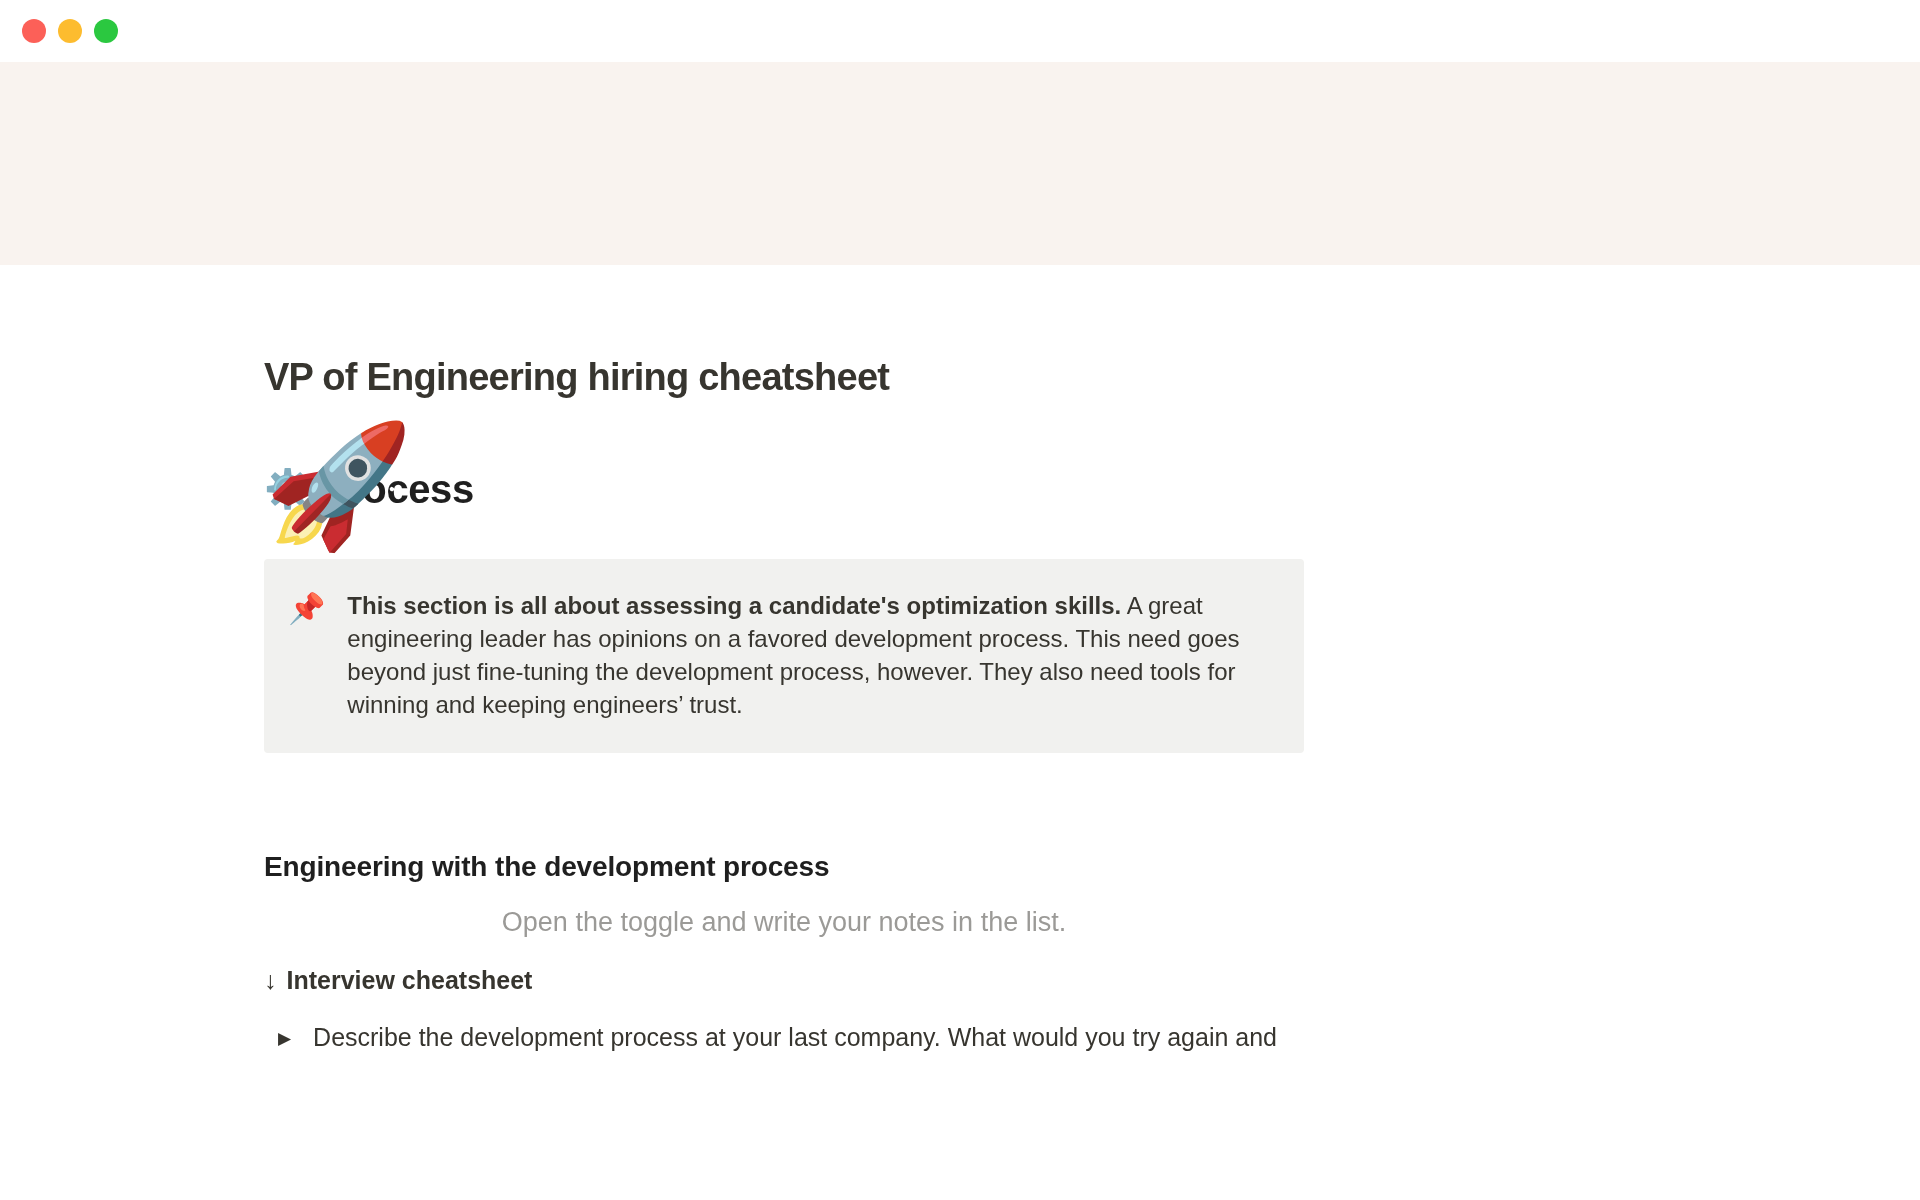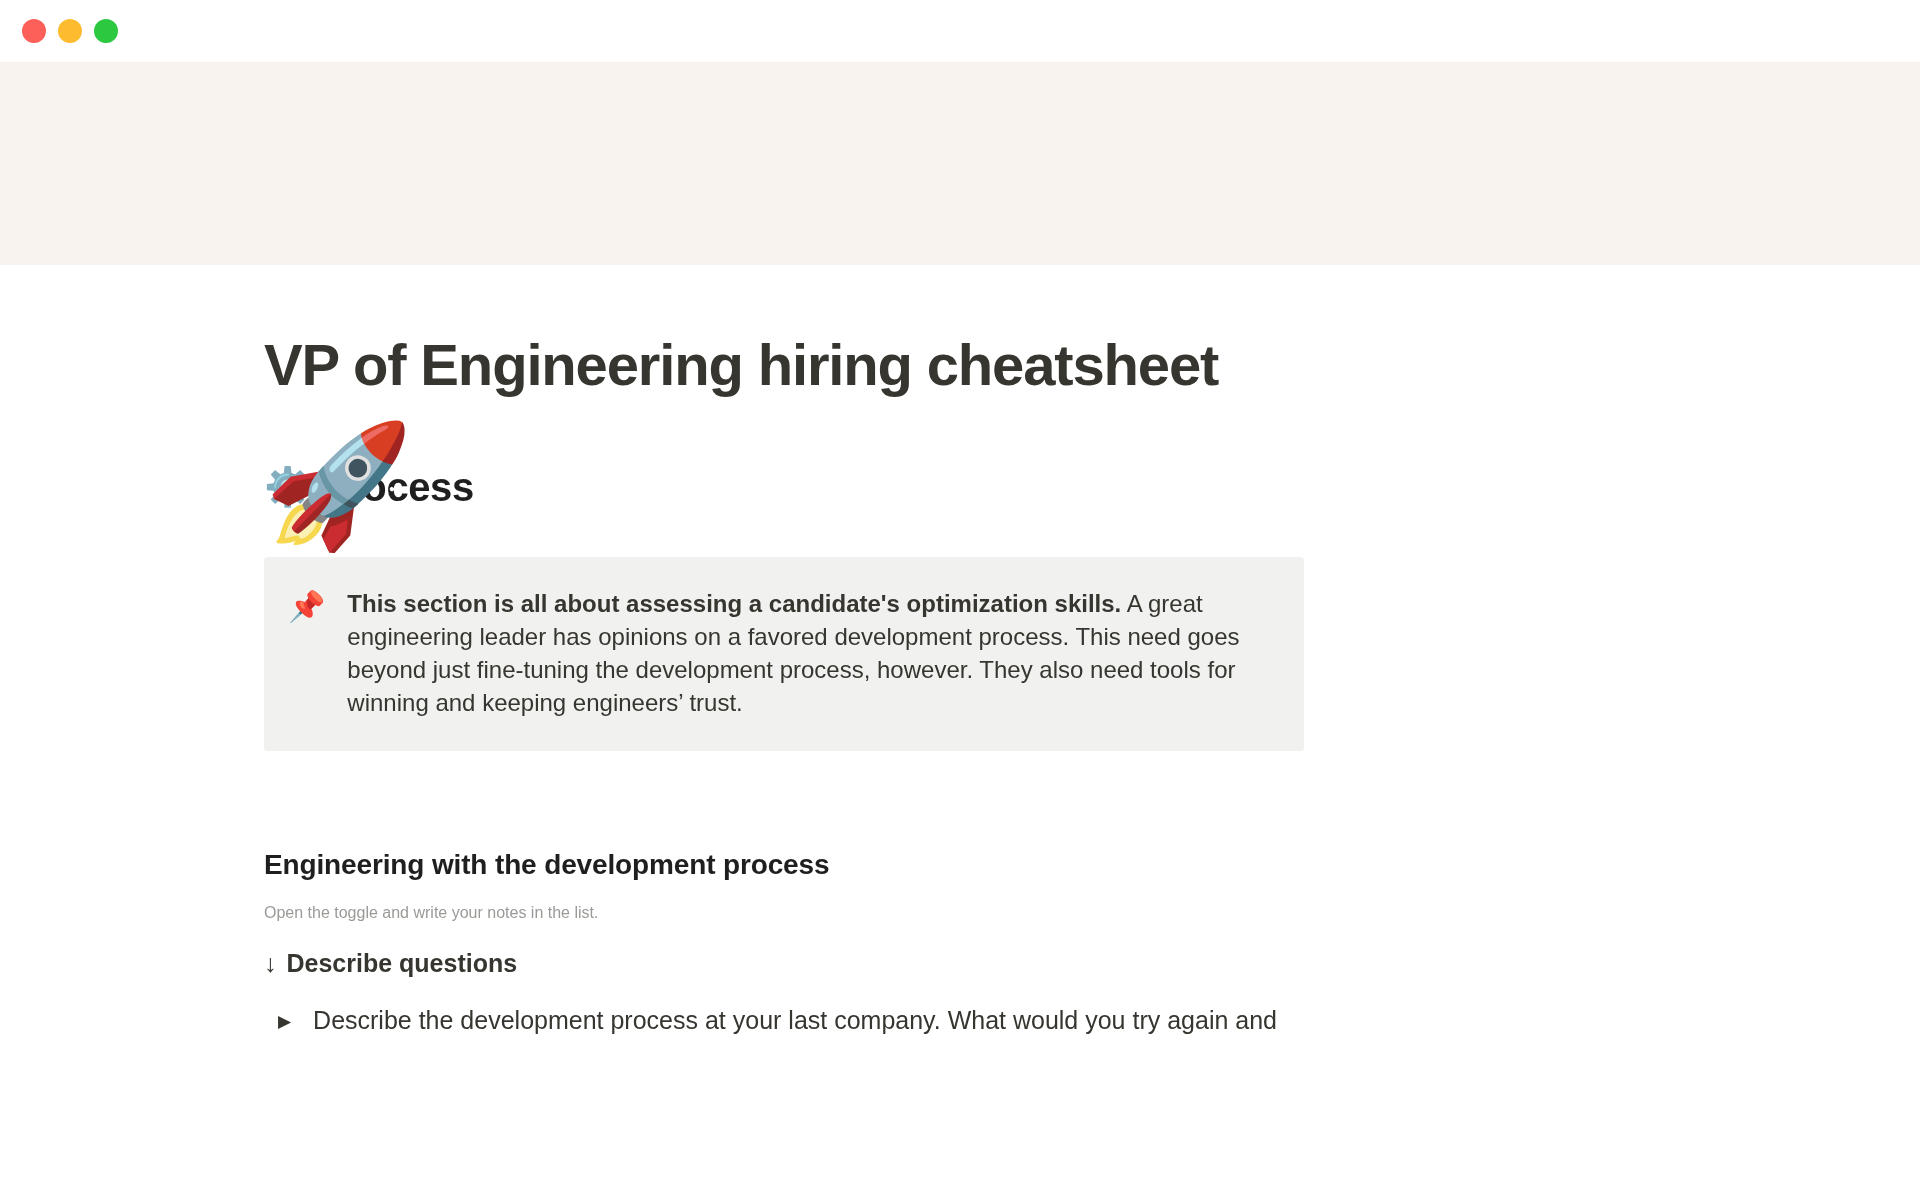--- a/index.html
+++ b/index.html
@@ -73,26 +73,26 @@
     position: absolute;
     left: 264px;
     top: 160px;
     font-size: 120px;
     line-height: 1;
     z-index: 5;
     user-select: none;
   }
 
   .page-title {
-    font-size: 58px;
+    font-size: 38px;
     font-weight: 700;
     letter-spacing: -0.02em;
     color: #37352f;
     line-height: 1.1;
-    padding-top: 68px;
+    padding-top: 92px;
   }
 
   .h1-block {
     display: flex;
     align-items: center;
     gap: 10px;
     margin-top: 66px;
     font-size: 40px;
     font-weight: 700;
     letter-spacing: -0.01em;
@@ -128,23 +128,24 @@
     margin-top: 96px;
     font-size: 28px;
     font-weight: 700;
     color: #1f1f1f;
     letter-spacing: -0.005em;
     line-height: 1.3;
   }
 
   .muted-line {
     margin-top: 18px;
-    font-size: 16px;
+    font-size: 27px;
     color: #9b9a97;
     line-height: 1.4;
+    text-align: center;
   }
 
   .toggle-heading {
     margin-top: 22px;
     font-size: 25px;
     font-weight: 700;
     color: #37352f;
     line-height: 1.4;
     display: flex;
     align-items: baseline;
@@ -209,21 +210,21 @@
           <b>This section is all about assessing a candidate's optimization skills.</b><span> A great engineering leader has opinions on a favored development process. This need goes beyond just fine-tuning the development process, however. They also need tools for winning and keeping engineers’ trust.</span>
         </div>
       </div>
 
       <h3 class="h3-block">Engineering with the development process</h3>
 
       <p class="muted-line">Open the toggle and write your notes in the list.</p>
 
       <div class="toggle-heading">
         <span class="arrow-down-icon">↓</span>
-        <span>Describe questions</span>
+        <span>Interview cheatsheet</span>
       </div>
 
       <div class="toggle-item">
         <span class="triangle-icon">▶</span>
         <span class="toggle-item-text">Describe the development process at your last company. What would you try again and</span>
       </div>
 
     </div>
   </div>
 </div>

